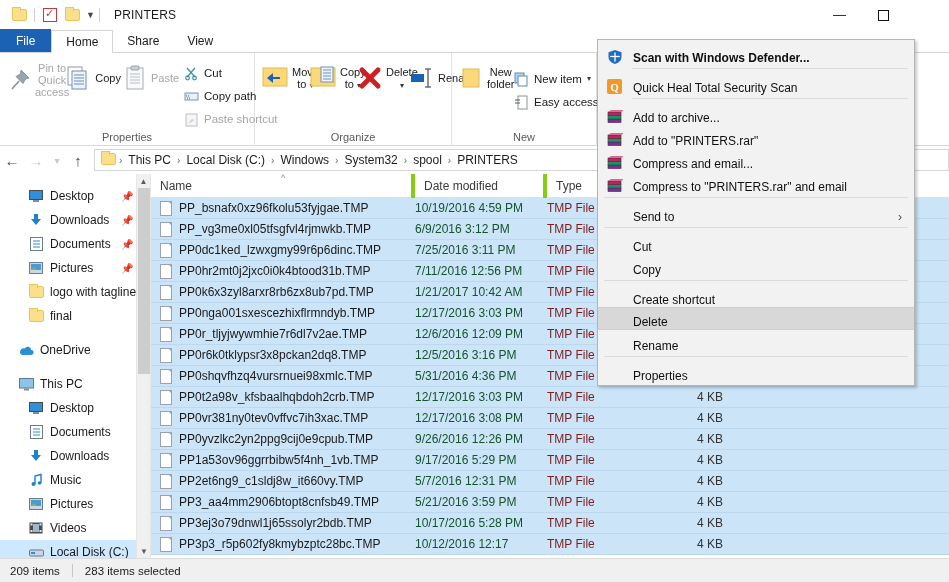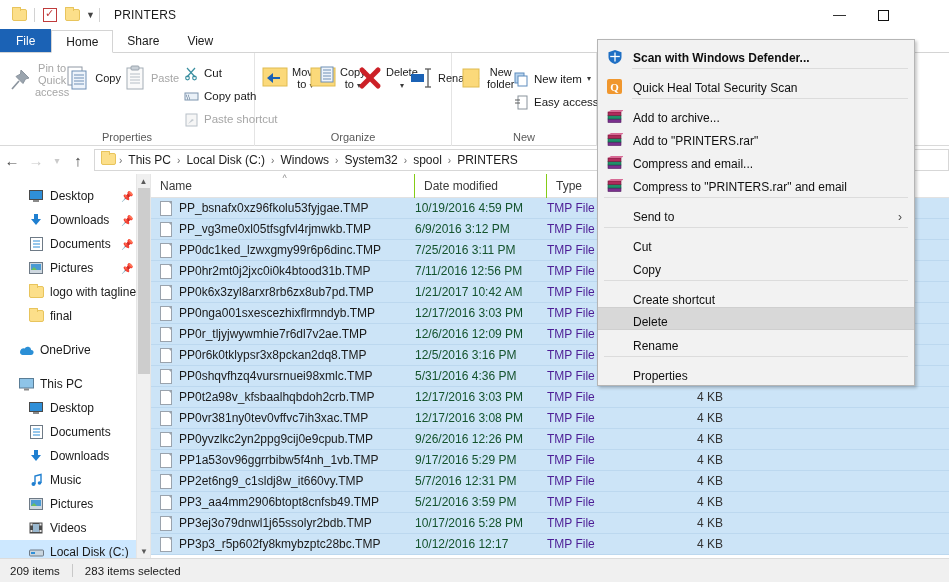--- a/index.html
+++ b/index.html
@@ -184,42 +184,42 @@
     flex: 1; height: 384px; background: #fff; position: relative; overflow: hidden;
     border-left: 1px solid #e6e6e6;
   }
   .colhdr {
     height: 24px; display: flex; align-items: center;
     border-bottom: 1px solid #e2e2e2; background: #fff;
     font-size: 12px; color: #3a3a3a; position: relative;
   }
   .colhdr .ch {
     height: 24px; display: flex; align-items: center;
-    padding-left: 9px; border-right: 1px solid #84cc16;
+    padding-left: 9px; border-right: 4px solid #84cc16;
     position: relative;
   }
   .colhdr .ch.sortmark::after {
     content: "^"; position: absolute; left: 50%; top: -1px;
     font-size: 9px; color: #8a8a8a;
   }
   .ch-name { width: 264px; }
   .ch-date { width: 132px; }
   .ch-type { width: 90px; }
   .ch-size { width: 100px; justify-content: flex-end; padding-right: 9px; }
 
   .rows { position: absolute; left: 0; top: 24px; right: 0; bottom: 0; overflow: hidden; }
   .row {
     height: 21px; display: flex; align-items: center;
     background: #cce4f7; border-bottom: 1px solid #bcd8ef;
     font-size: 12px; color: #1a1a1a;
   }
   .cell { height: 21px; display: flex; align-items: center; overflow: hidden; white-space: nowrap; }
   .c-name { width: 264px; padding-left: 9px; gap: 7px; }
   .c-date { width: 132px; color: #14532d; }
-  .c-type { width: 90px; color: #4c1d95; }
+  .c-type { width: 90px; color: #7f1d1d; }
   .c-size { width: 100px; justify-content: flex-end; padding-right: 14px; color: #333; }
   .file-glyph {
     width: 12px; height: 15px; background: #fff;
     border: 1px solid #9aa3ad; position: relative; flex: none;
   }
   .file-glyph::after {
     content: ""; position: absolute; right: -1px; top: -1px;
     border-width: 0 4px 4px 0; border-style: solid;
     border-color: transparent #9aa3ad transparent transparent;
   }

